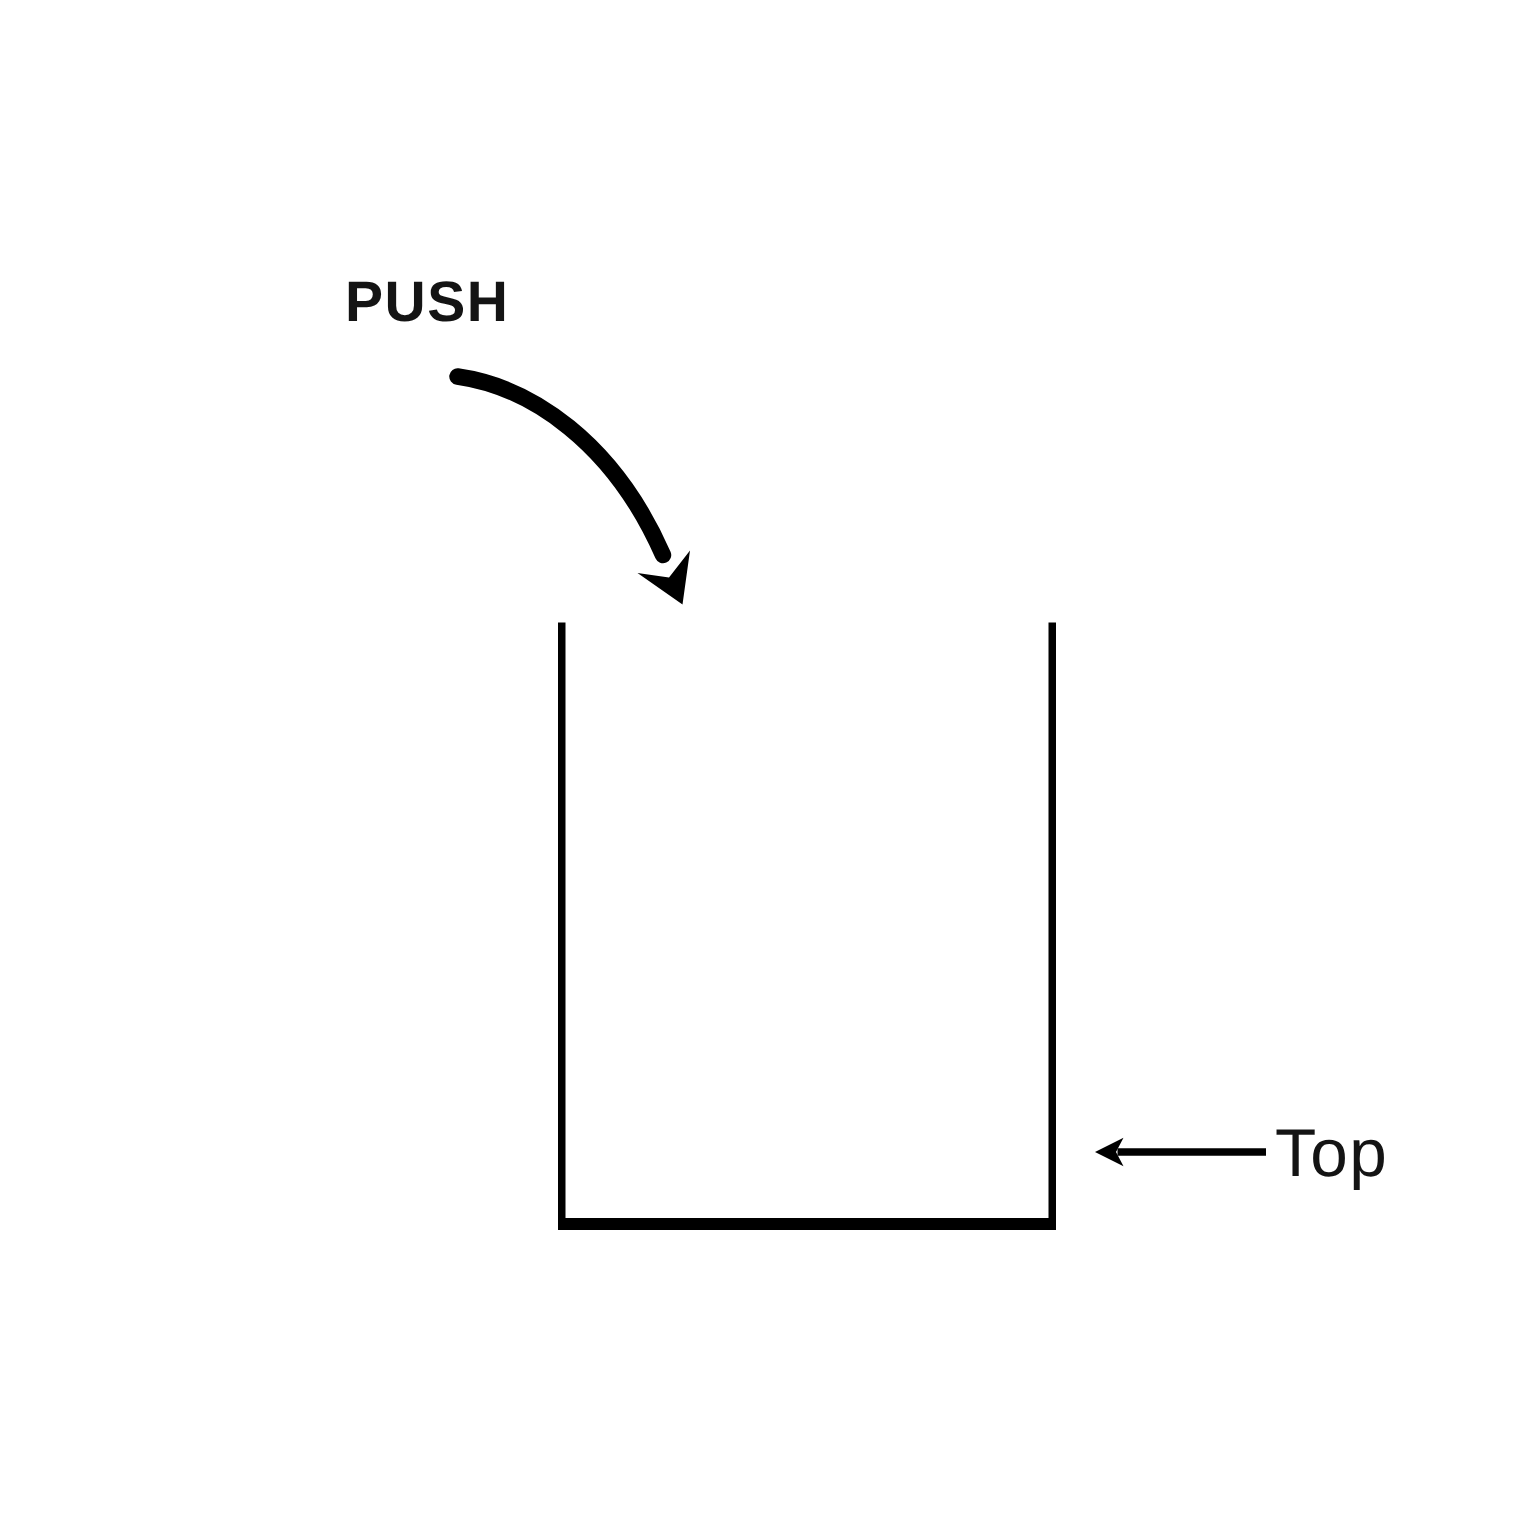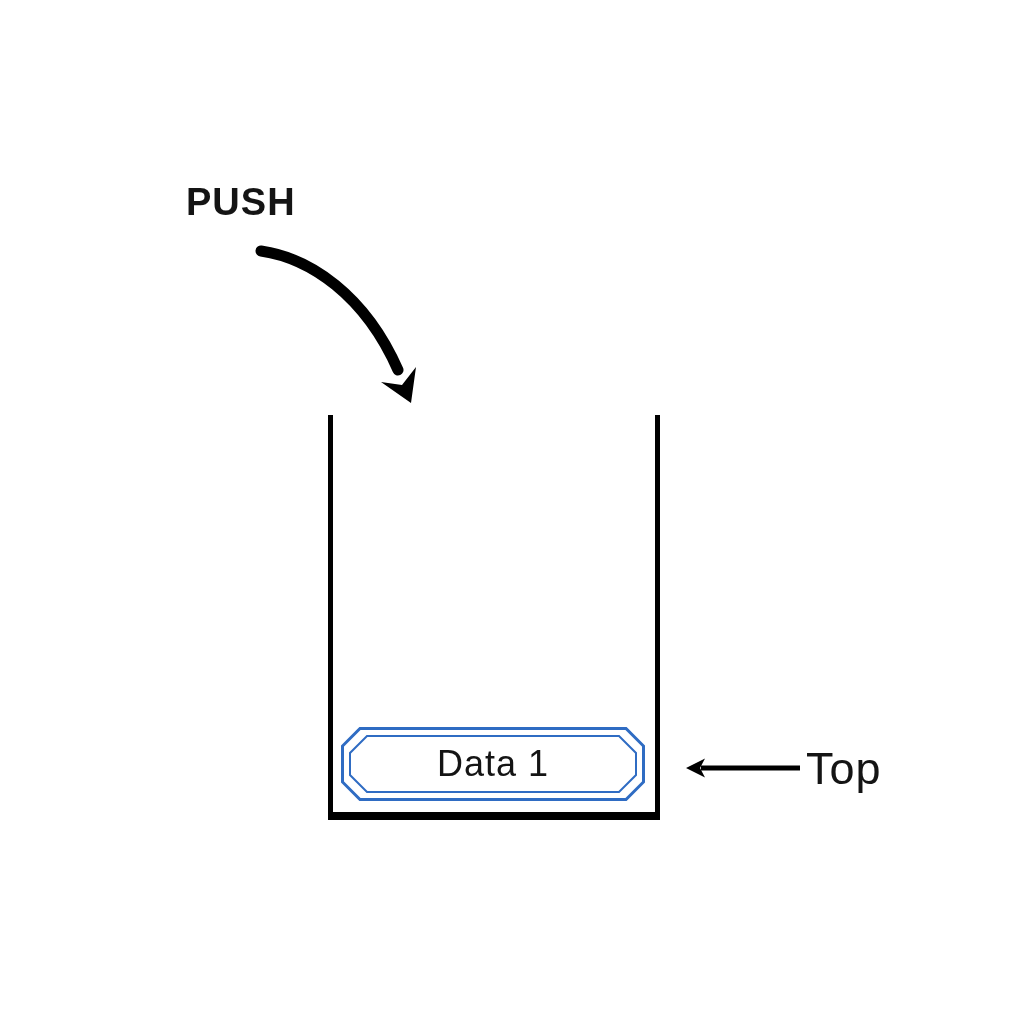--- a/index.html
+++ b/index.html
@@ -13,20 +13,21 @@
     padding: 0;
     background: var(--background);
     font-family: "Liberation Sans", sans-serif;
   }
   .canvas {
     position: relative;
     width: 912px;
     height: 1024px;
     background: var(--background);
     overflow: hidden;
+    margin-left: 44px;
   }
   .push-label {
     position: absolute;
     left: 186px;
     top: 183px;
     font-size: 38px;
     font-weight: 700;
     letter-spacing: 1px;
     color: var(--text);
     line-height: 1;
@@ -125,27 +126,20 @@
 
   <div class="push-label">PUSH</div>
 
   <svg class="push-arrow" viewBox="0 0 200 190" xmlns="http://www.w3.org/2000/svg" aria-hidden="true">
     <path class="curve" d="M 21 21 C 70 28, 125 65, 158 140"></path>
     <path class="head" d="M 171 173 L 141 152 L 162 155 L 176 137 Z"></path>
   </svg>
 
   <div class="stack-container"></div>
 
-  <div class="stack-item">
-    <svg viewBox="0 0 304 74" xmlns="http://www.w3.org/2000/svg" aria-hidden="true">
-      <path class="octagon outer" d="M 19 1.5 H 285 L 302.5 19 V 55 L 285 72.5 H 19 L 1.5 55 V 19 Z"></path>
-      <path class="octagon inner" d="M 26 9 H 278 L 295 26 V 48 L 278 65 H 26 L 9 48 V 26 Z"></path>
-    </svg>
-    <span class="label">Data 1</span>
-  </div>
 
   <svg class="top-arrow" viewBox="0 0 120 26" xmlns="http://www.w3.org/2000/svg" aria-hidden="true">
     <line class="shaft" x1="115" y1="13" x2="16" y2="13"></line>
     <path class="head" d="M 1 13 L 20 3.5 L 15 13 L 20 22.5 Z"></path>
   </svg>
 
   <div class="top-label">Top</div>
 
 </div>
 

